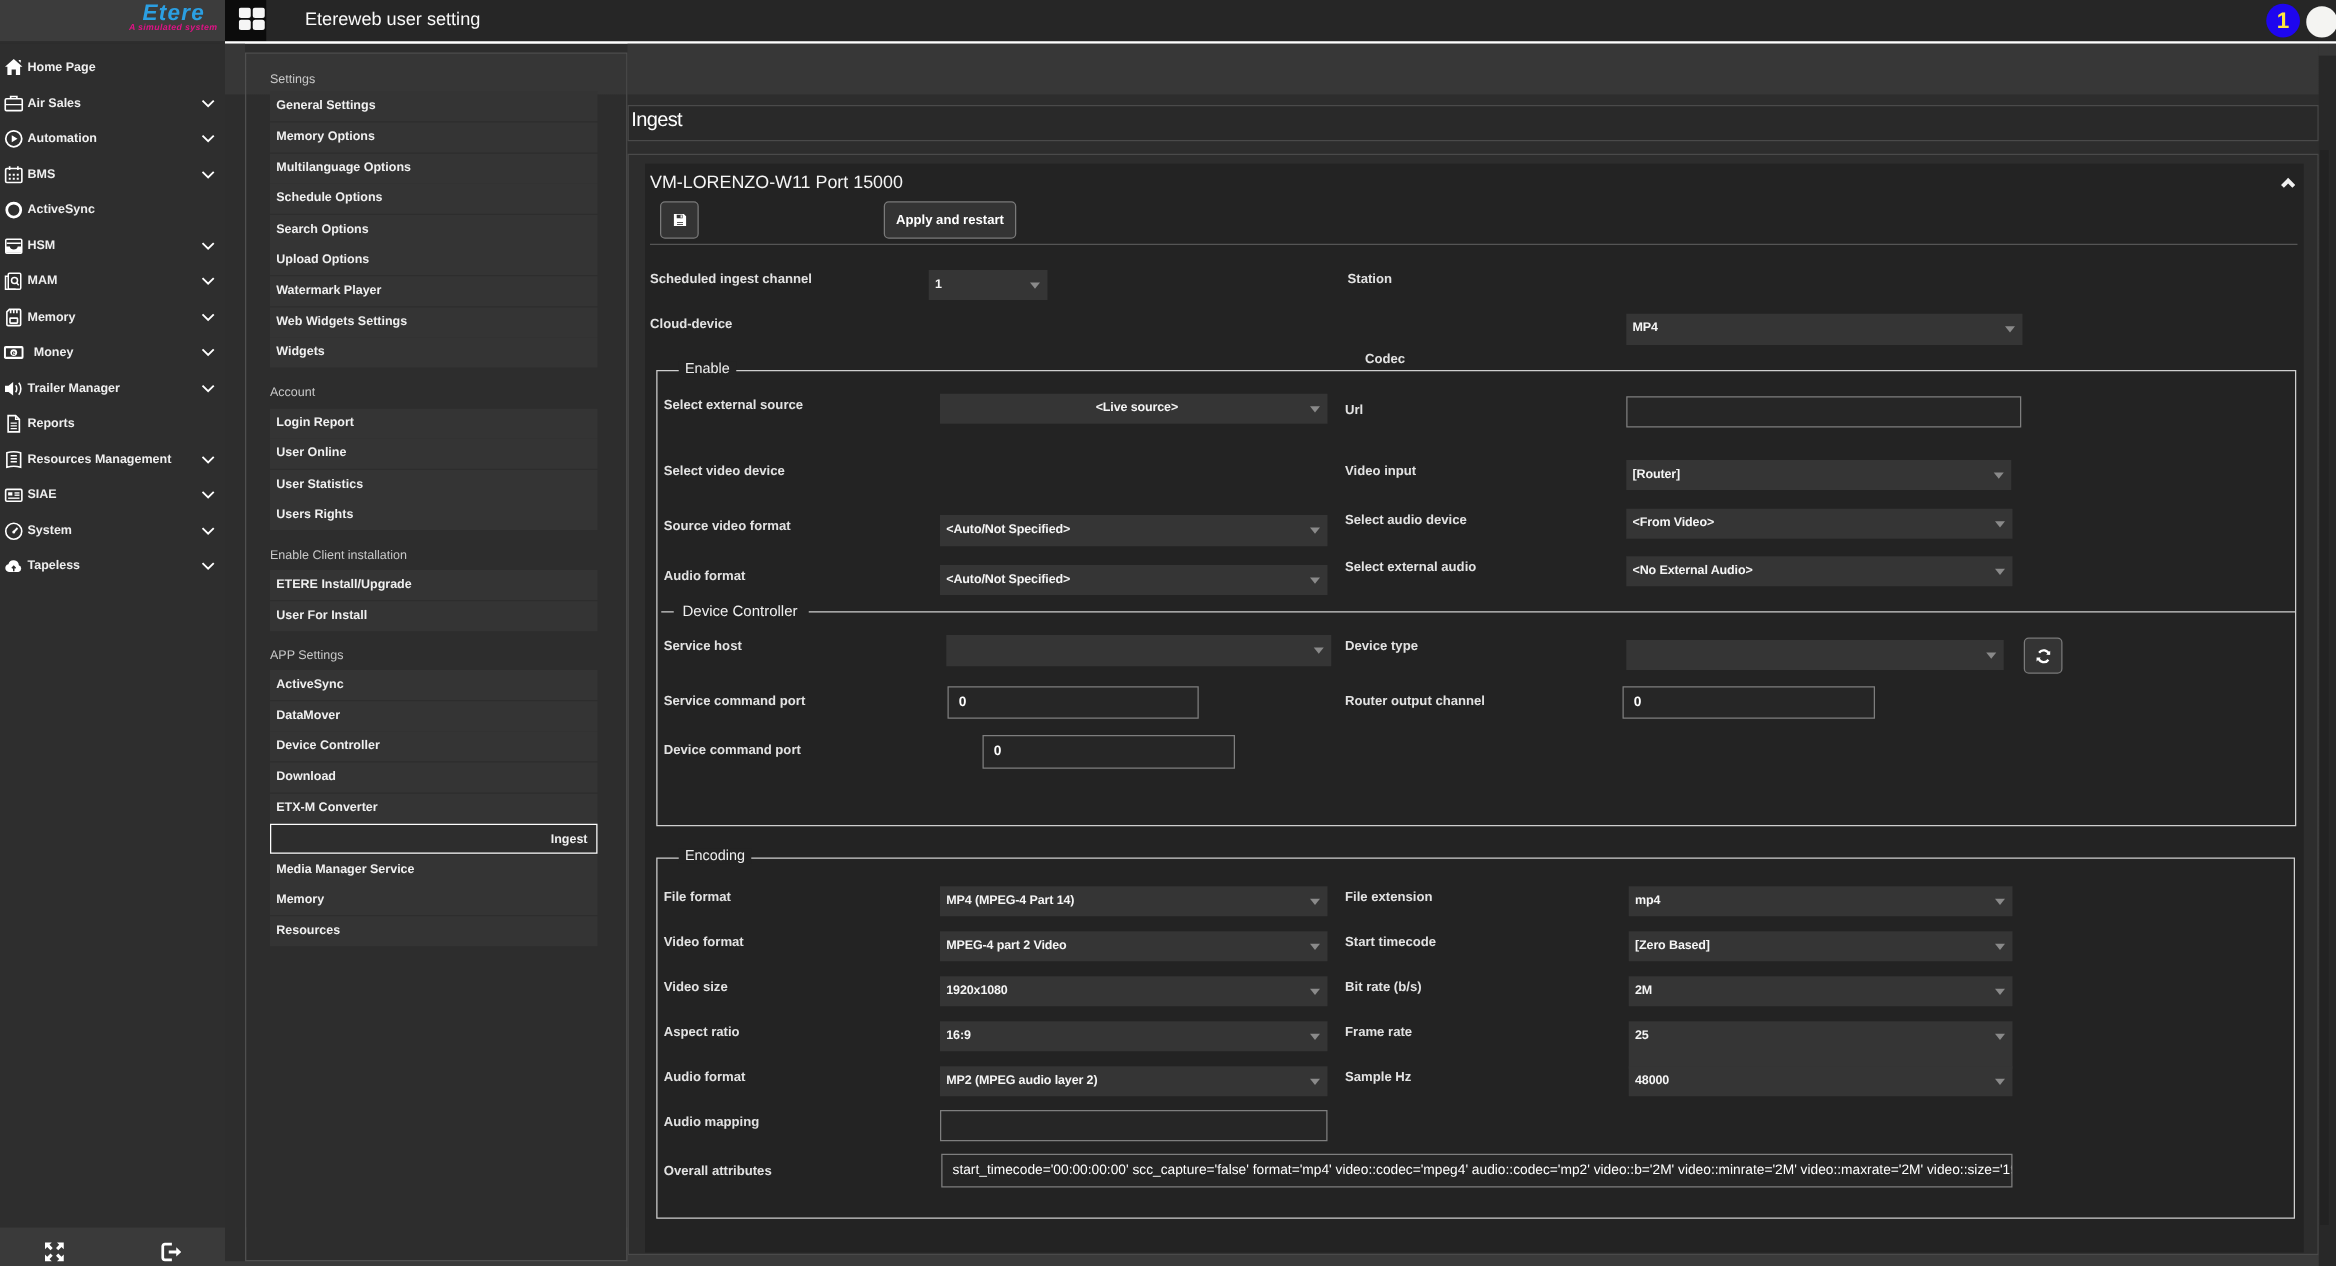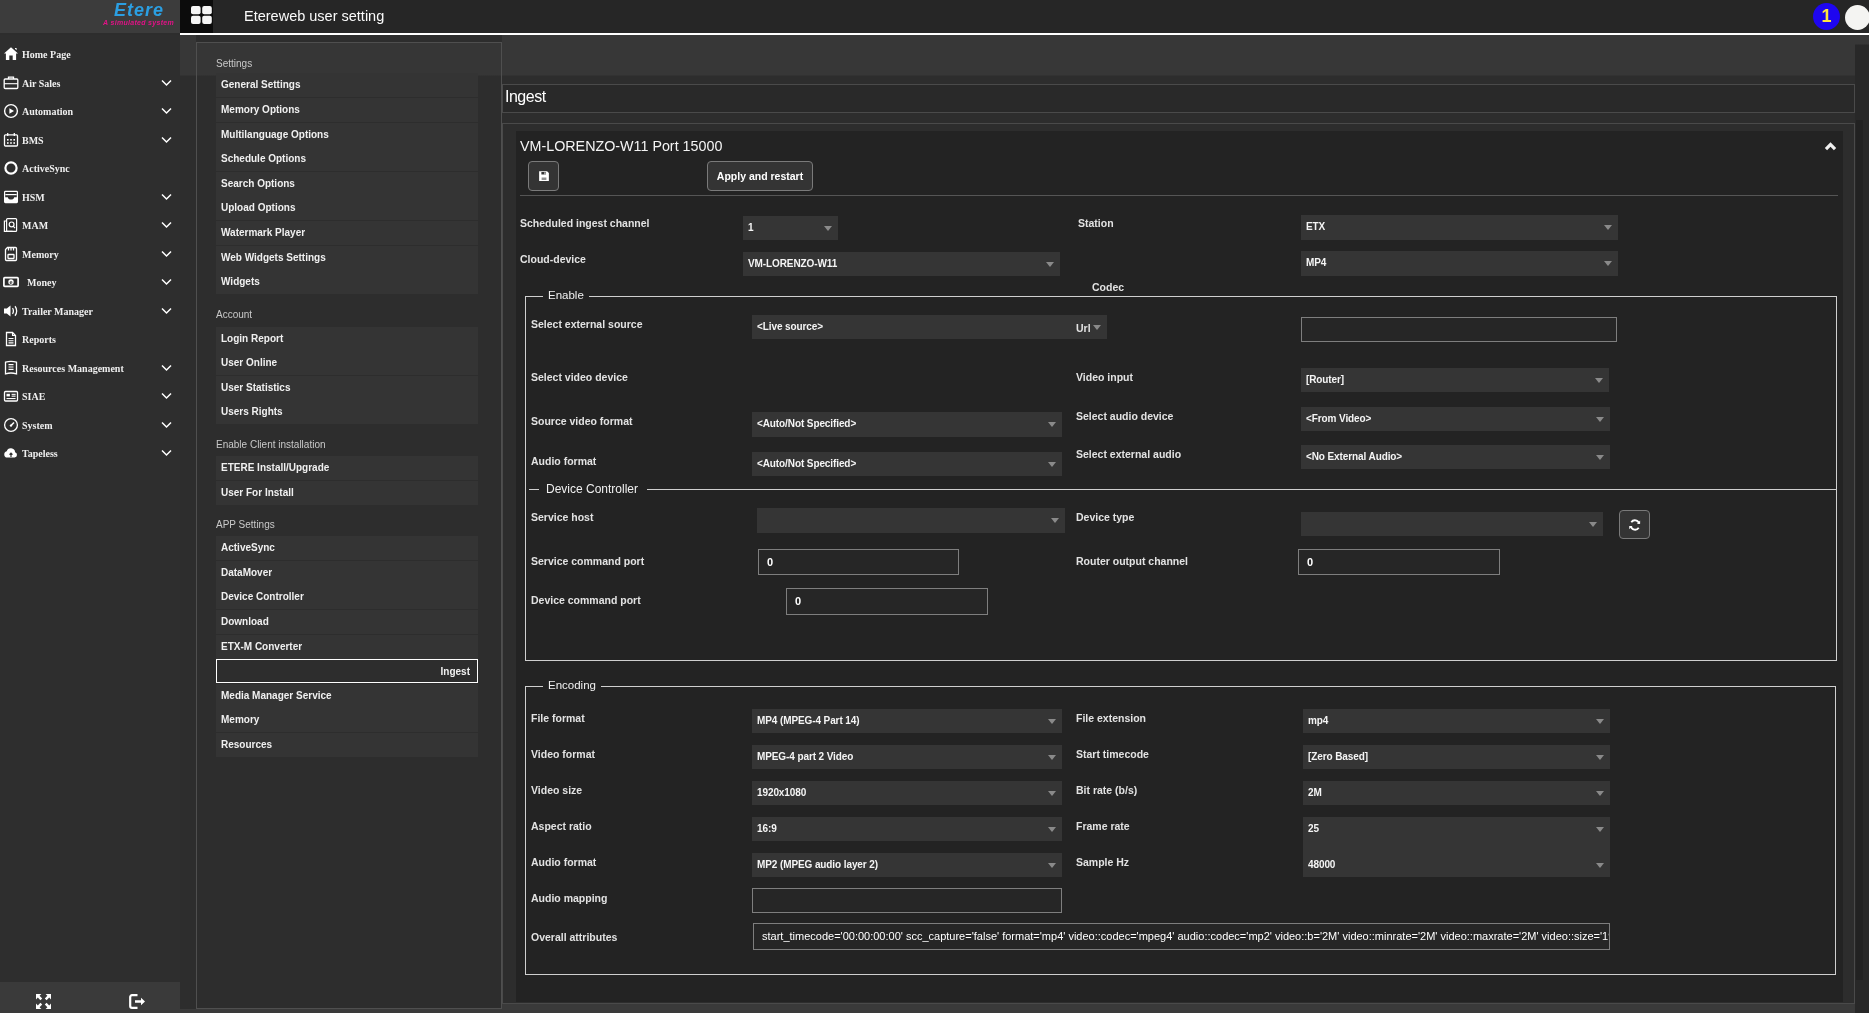--- a/index.html
+++ b/index.html
@@ -18,21 +18,21 @@
   #gridicon { position:absolute; left:191px; top:6px; }
   #title { position:absolute; left:244px; top:0; height:33px; line-height:33px; color:#fafafa; font-size:14.5px; }
   #badge1 { position:absolute; left:1813px; top:3px; width:27px; height:27px; border-radius:50%;
       background:#1e06ef; color:#ffe53e; font-size:18px; font-weight:bold; text-align:center; line-height:27px; }
   #badge2 { position:absolute; left:1845px; top:5px; width:25px; height:25px; border-radius:50%; background:#f4f4f2; }
   
   #sidebar { position:absolute; left:0; top:35px; width:180px; height:947px; background:#2e2e2e; }
   .mitem { position:absolute; left:0; width:180px; height:28.5px; color:#efefef; }
   .mitem .ic { position:absolute; left:3px; top:50%; transform:translateY(-50%); width:16px; height:16px; }
   .mitem .tx { position:absolute; left:22px; top:50%; transform:translateY(-50%); font-size:10px; font-weight:bold;
-     white-space:nowrap;font-family:Liberation Serif, serif; }
+     white-space:nowrap; }
   .mitem .ch { position:absolute; left:161px; top:50%; transform:translateY(-50%); }
   
   #footer { position:absolute; left:0; top:982px; width:1869px; height:31px; background:#3a3a3a; }
   #gapcol { position:absolute; left:180px; top:35px; width:16px; height:974px; background:linear-gradient(to bottom,#373737 0px,#373737 40px,#2d2d2d 41px); }
   
   #setcol { position:absolute; left:196px; top:42px; width:306px; height:967px; background:linear-gradient(to bottom,#363636 0px,#363636 32px,#2d2d2d 33px);
       border:1px solid #4f4f4f; }
   .shead { position:absolute; left:19px; width:250px; color:#c9c9c9; font-size:10px; }
   .srow { position:absolute; left:19px; width:262px; height:24px; background:#343434; color:#f0f0f0;
       font-size:10px; font-weight:bold; line-height:24px; padding-left:5px; }
@@ -315,30 +315,28 @@
         <path fill="#fff" d="M1.5 1.5h10.6l2.4 2.4v10.6H1.5zM4.5 2.5v3.6h6.2V2.5zM8.6 3h1.4v2.6H8.6zM3.8 9.2h8.4v5H3.8z"></path>
         <path fill="#232323" d="M4.8 10.4h6.4v0.9H4.8zM4.8 12.2h6.4v0.9H4.8z"></path>
       </svg>
   </div>
   <div class="btn" style="left:205px; top:126px; width:106px; height:30px; line-height:28px;">Apply and restart</div>
   <div class="abs" style="left:18px; top:160px; width:1318px; height:1px; background:#555;"></div>
 
   <div class="lab" style="left:18px; top:182px;">Scheduled ingest channel</div>
   <div class="sel" style="left:241px; top:181px; width:95px; height:24px;">1</div>
   <div class="lab" style="left:576px; top:182px;">Station</div>
-  <div class="sel" style="left:799px; top:180px; width:317px; height:25px;">ETX</div>
   <div class="lab" style="left:18px; top:218px;">Cloud-device</div>
-  <div class="sel" style="left:241px; top:217px; width:317px; height:24px;">VM-LORENZO-W11</div>
   <div class="lab" style="left:590px; top:218px;margin-top:28px;">Codec</div>
   <div class="sel" style="left:799px; top:216px; width:317px; height:25px;">MP4</div>
 
   <div class="fieldset" style="left:23px; top:261px; width:1312px; height:365px;"></div>
   <div class="legend" style="left:41px; top:254px;">Enable</div>
   <div class="lab" style="left:29px; top:283px;">Select external source</div>
-  <div class="sel" style="left:250px; top:280px; width:355px; height:24px;">&lt;Live source&gt;</div>
+  <div class="sel" style="left:250px; top:280px; width:310px; height:24px;text-align:center;">&lt;Live source&gt;</div>
   <div class="lab" style="left:574px; top:287px;">Url</div>
   <div class="inp" style="left:799px; top:282px; width:316px; height:25px;"></div>
   <div class="lab" style="left:29px; top:336px;">Select video device</div>
   <div class="lab" style="left:574px; top:336px;">Video input</div>
   <div class="sel" style="left:799px; top:333px; width:308px; height:24px;">[Router]</div>
   <div class="lab" style="left:29px; top:380px;">Source video format</div>
   <div class="sel" style="left:250px; top:377px; width:310px; height:25px;">&lt;Auto/Not Specified&gt;</div>
   <div class="lab" style="left:574px; top:375px;">Select audio device</div>
   <div class="sel" style="left:799px; top:372px; width:309px; height:24px;">&lt;From Video&gt;</div>
   <div class="lab" style="left:29px; top:420px;">Audio format</div>

